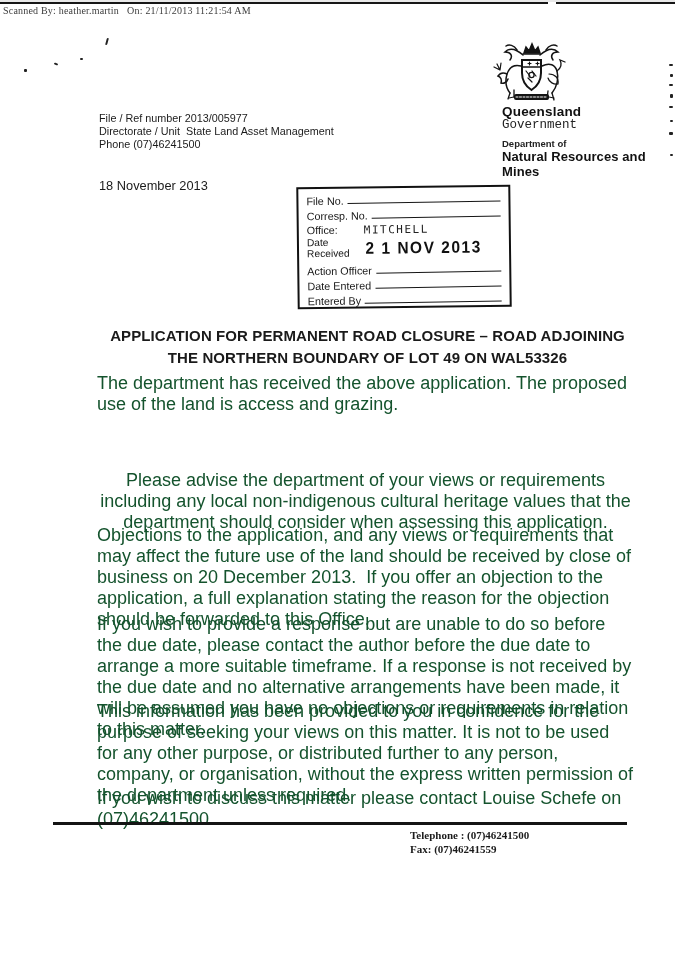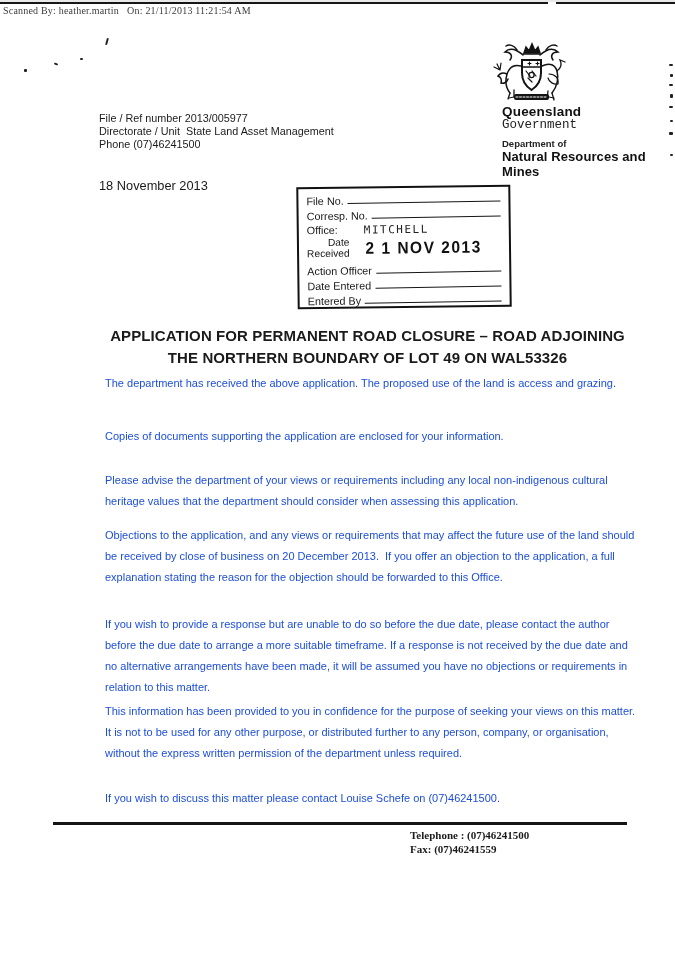--- a/index.html
+++ b/index.html
@@ -30,26 +30,26 @@
     position:absolute;left:297px;top:184px;width:196px;height:112px;
     border:2px solid #111;transform:rotate(-.7deg);padding:4px 6px 2px 8px;
     font-size:10.8px;color:#161616;
   }
   .stamp-row{display:flex;align-items:flex-end;margin-bottom:1px;}
   .stamp-label{white-space:nowrap;}
   .fill-line{flex:1;border-bottom:1.6px solid #161616;margin:0 2px 3px 4px;height:10px;transform:rotate(-.3deg);}
   .stamp-office-row{display:flex;align-items:baseline;margin:2px 0 1px 0;}
   .stamp-office-val{font-family:"DejaVu Sans Mono",monospace;font-size:11px;letter-spacing:1.5px;margin-left:26px;color:#222;}
   .stamp-date-row{display:flex;align-items:center;margin:1px 0 4px 0;}
-  .stamp-date-label{font-size:10.2px;line-height:10.5px;text-align:right;}
+  .stamp-date-label{font-size:10.2px;line-height:10.5px;text-align:left;}
   .stamp-date-val{font-weight:bold;font-size:15.5px;letter-spacing:1.5px;margin-left:16px;color:#111;transform:scaleY(1.08);}
   
   .subject{position:absolute;left:99px;top:323px;width:537px;font-size:15px;font-weight:bold;line-height:22px;letter-spacing:.1px;text-align:center;}
-  .para{position:absolute;left:105px;width:537px;font-size:11px;line-height:21px;color:#1d4ed8;}
-  .p0{top:371px;} .p1{top:424px;} .p2{top:468px;} .p3{top:523px;}
+  .para{position:absolute;left:97px;width:537px;font-size:18px;line-height:21px;color:#14532d;}
+  .p0{top:371px;} .p1{top:424px;} .p2{top:468px;text-align:center;} .p3{top:523px;}
   .p4{top:612px;} .p5{top:699px;} .p6{top:786px;}
   
   .footer-rule{position:absolute;left:53px;top:820px;width:574px;height:3px;background:#141414;}
   .footer-left{position:absolute;left:57px;top:826px;font-family:"Liberation Serif",serif;font-size:11px;line-height:13px;color:#1b1b1b;}
   .footer-left .lbl{font-weight:bold;}
   .footer-right{position:absolute;left:410px;top:826px;font-family:"Liberation Serif",serif;font-size:11px;line-height:14px;font-weight:bold;color:#1b1b1b;}
 </style>
 </head>
 <body>
 
@@ -152,21 +152,20 @@
       <span class="stamp-label">Entered By</span>
       <span class="fill-line"></span>
     </div>
   </div>
 
 
 
   <div class="subject pre">APPLICATION FOR PERMANENT ROAD CLOSURE – ROAD ADJOINING THE NORTHERN BOUNDARY OF LOT 49 ON WAL53326</div>
 
   <div class="para p0 pre">The department has received the above application. The proposed use of the land is access and grazing.</div>
-  <div class="para p1 pre">Copies of documents supporting the application are enclosed for your information.</div>
   <div class="para p2 pre">Please advise the department of your views or requirements including any local non-indigenous cultural heritage values that the department should consider when assessing this application.</div>
   <div class="para p3 pre">Objections to the application, and any views or requirements that may affect the future use of the land should be received by close of business on 20 December 2013.  If you offer an objection to the application, a full explanation stating the reason for the objection should be forwarded to this Office.</div>
   <div class="para p4 pre">If you wish to provide a response but are unable to do so before the due date, please contact the author before the due date to arrange a more suitable timeframe. If a response is not received by the due date and no alternative arrangements have been made, it will be assumed you have no objections or requirements in relation to this matter.</div>
   <div class="para p5 pre">This information has been provided to you in confidence for the purpose of seeking your views on this matter. It is not to be used for any other purpose, or distributed further to any person, company, or organisation, without the express written permission of the department unless required.</div>
   <div class="para p6 pre">If you wish to discuss this matter please contact Louise Schefe on (07)46241500.</div>
 
   <div class="footer-rule"></div>
   <div class="footer-right">
     <div class="pre">Telephone : (07)46241500</div>
     <div class="pre">Fax: (07)46241559</div>

